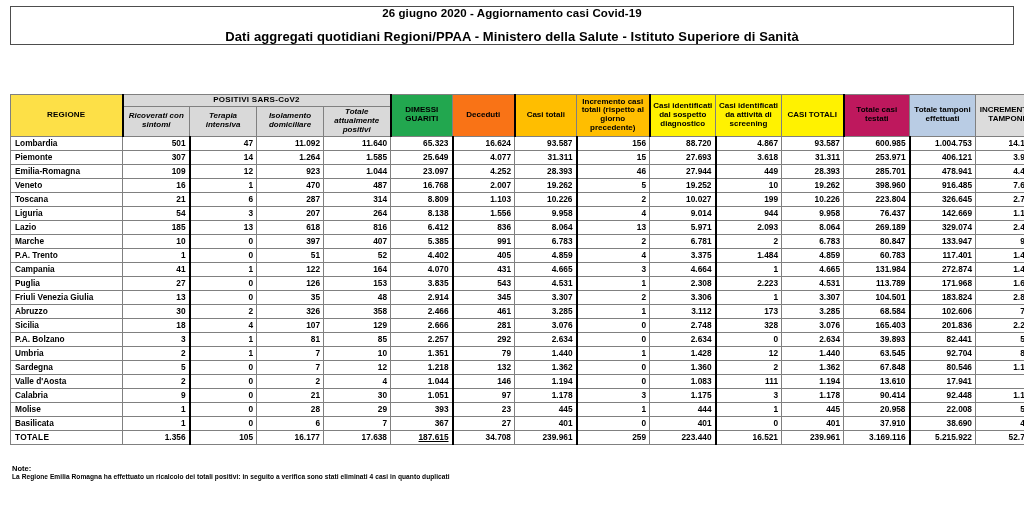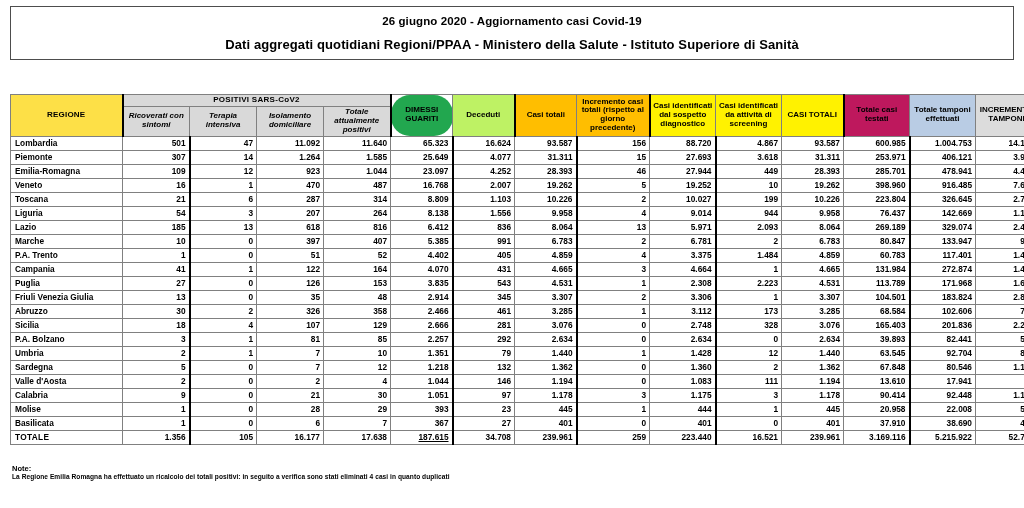--- a/index.html
+++ b/index.html
@@ -14,21 +14,21 @@
     color: #000000;
     overflow: hidden;
   }
 
   
   #title-banner {
     position: absolute;
     left: 10px;
     top: 6px;
     width: 1004px;
-    height: 54px;
+    height: 39px;
     border: 1px solid #4d4d4d;
     box-sizing: border-box;
     display: flex;
     flex-direction: column;
     align-items: center;
     justify-content: center;
     gap: 10px;
     background: #ffffff;
   }
   #title-banner .line1 {
@@ -74,22 +74,22 @@
     background: #fde047;
     font-size: 8.6px;
     letter-spacing: .2px;
   }
   th.h-group {
     background: #d9d9d9;
     font-size: 10.5px;
     letter-spacing: .3px;
   }
   th.h-sub { background: #d9d9d9; font-style: italic; }
-  th.h-green  { background: #22a74f; border-radius: 19px; }
-  th.h-red    { background: #bef264; }
+  th.h-green  { background: #22a74f; }
+  th.h-red    { background: #f97316; }
   th.h-orange { background: #ffbe00; }
   th.h-yellow { background: #fff200; }
   th.h-blue   { background: #be185d; }
   th.h-ltblue { background: #b9cce4; }
   th.h-gray   { background: #dcdcdc; }
 
   
   .sep-left  { border-left: 2px solid #000000 !important; }
   .sep-right { border-right: 2px solid #000000 !important; }
 

